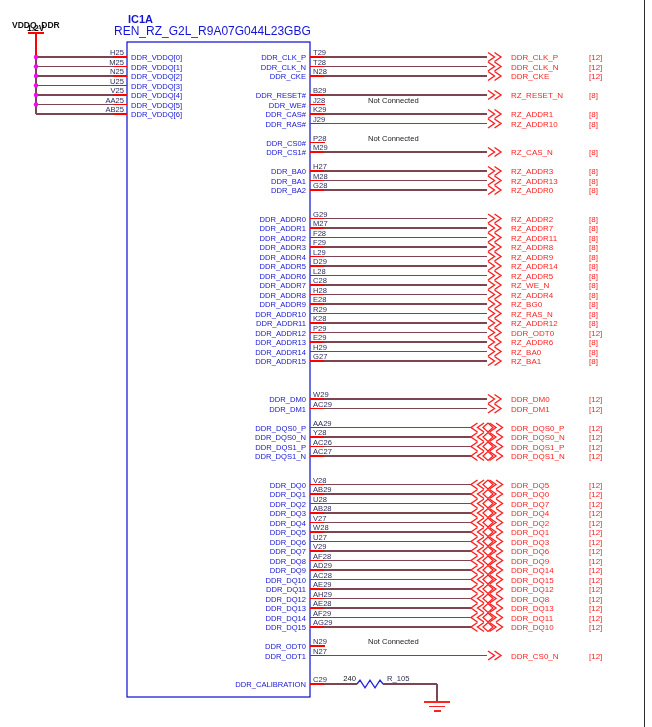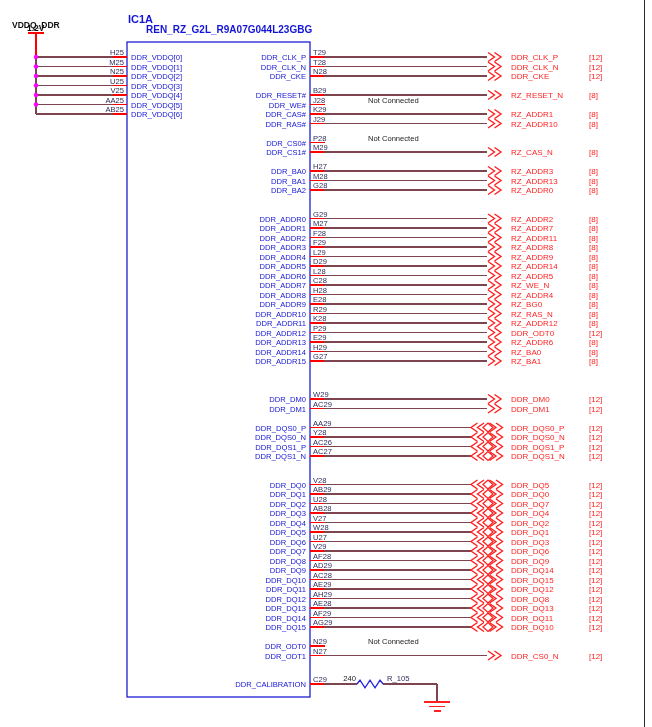--- a/index.html
+++ b/index.html
@@ -7,21 +7,21 @@
     position:relative;
     width:652px;height:727px;
     background:#ffffff;
     font-family:"Liberation Sans",sans-serif;
     overflow:hidden;
   }
   .lbl{position:absolute;white-space:pre;line-height:1;}
   .power-net{left:12px;top:21px;font-size:8.5px;color:#111111;font-weight:bold;}
   .power-volt{left:27px;top:24px;font-size:8.5px;color:#111111;font-weight:bold;}
   .ic-des{left:128px;top:14px;font-size:11px;color:#1414d6;font-weight:bold;}
-  .ic-part{left:146px;top:25px;font-size:10px;color:#1414d6;font-weight:bold;}
+  .ic-part{left:114px;top:25px;font-size:12px;color:#1414d6;font-weight:normal;}
   svg{position:absolute;left:0;top:0;}
   text{font-family:"Liberation Sans",sans-serif;}
 </style>
 </head>
 <body>
 
 <div class="canvas">
   <svg id="schem" width="652" height="727" viewBox="0 0 652 727">
       <line x1="644.5" y1="0" x2="644.5" y2="727" stroke="#2b2b2b" stroke-width="1.6" shape-rendering="crispEdges"></line>
       <rect x="127" y="42" width="183" height="655" fill="#ffffff" stroke="#0b0bd0" stroke-width="1.2"></rect>

